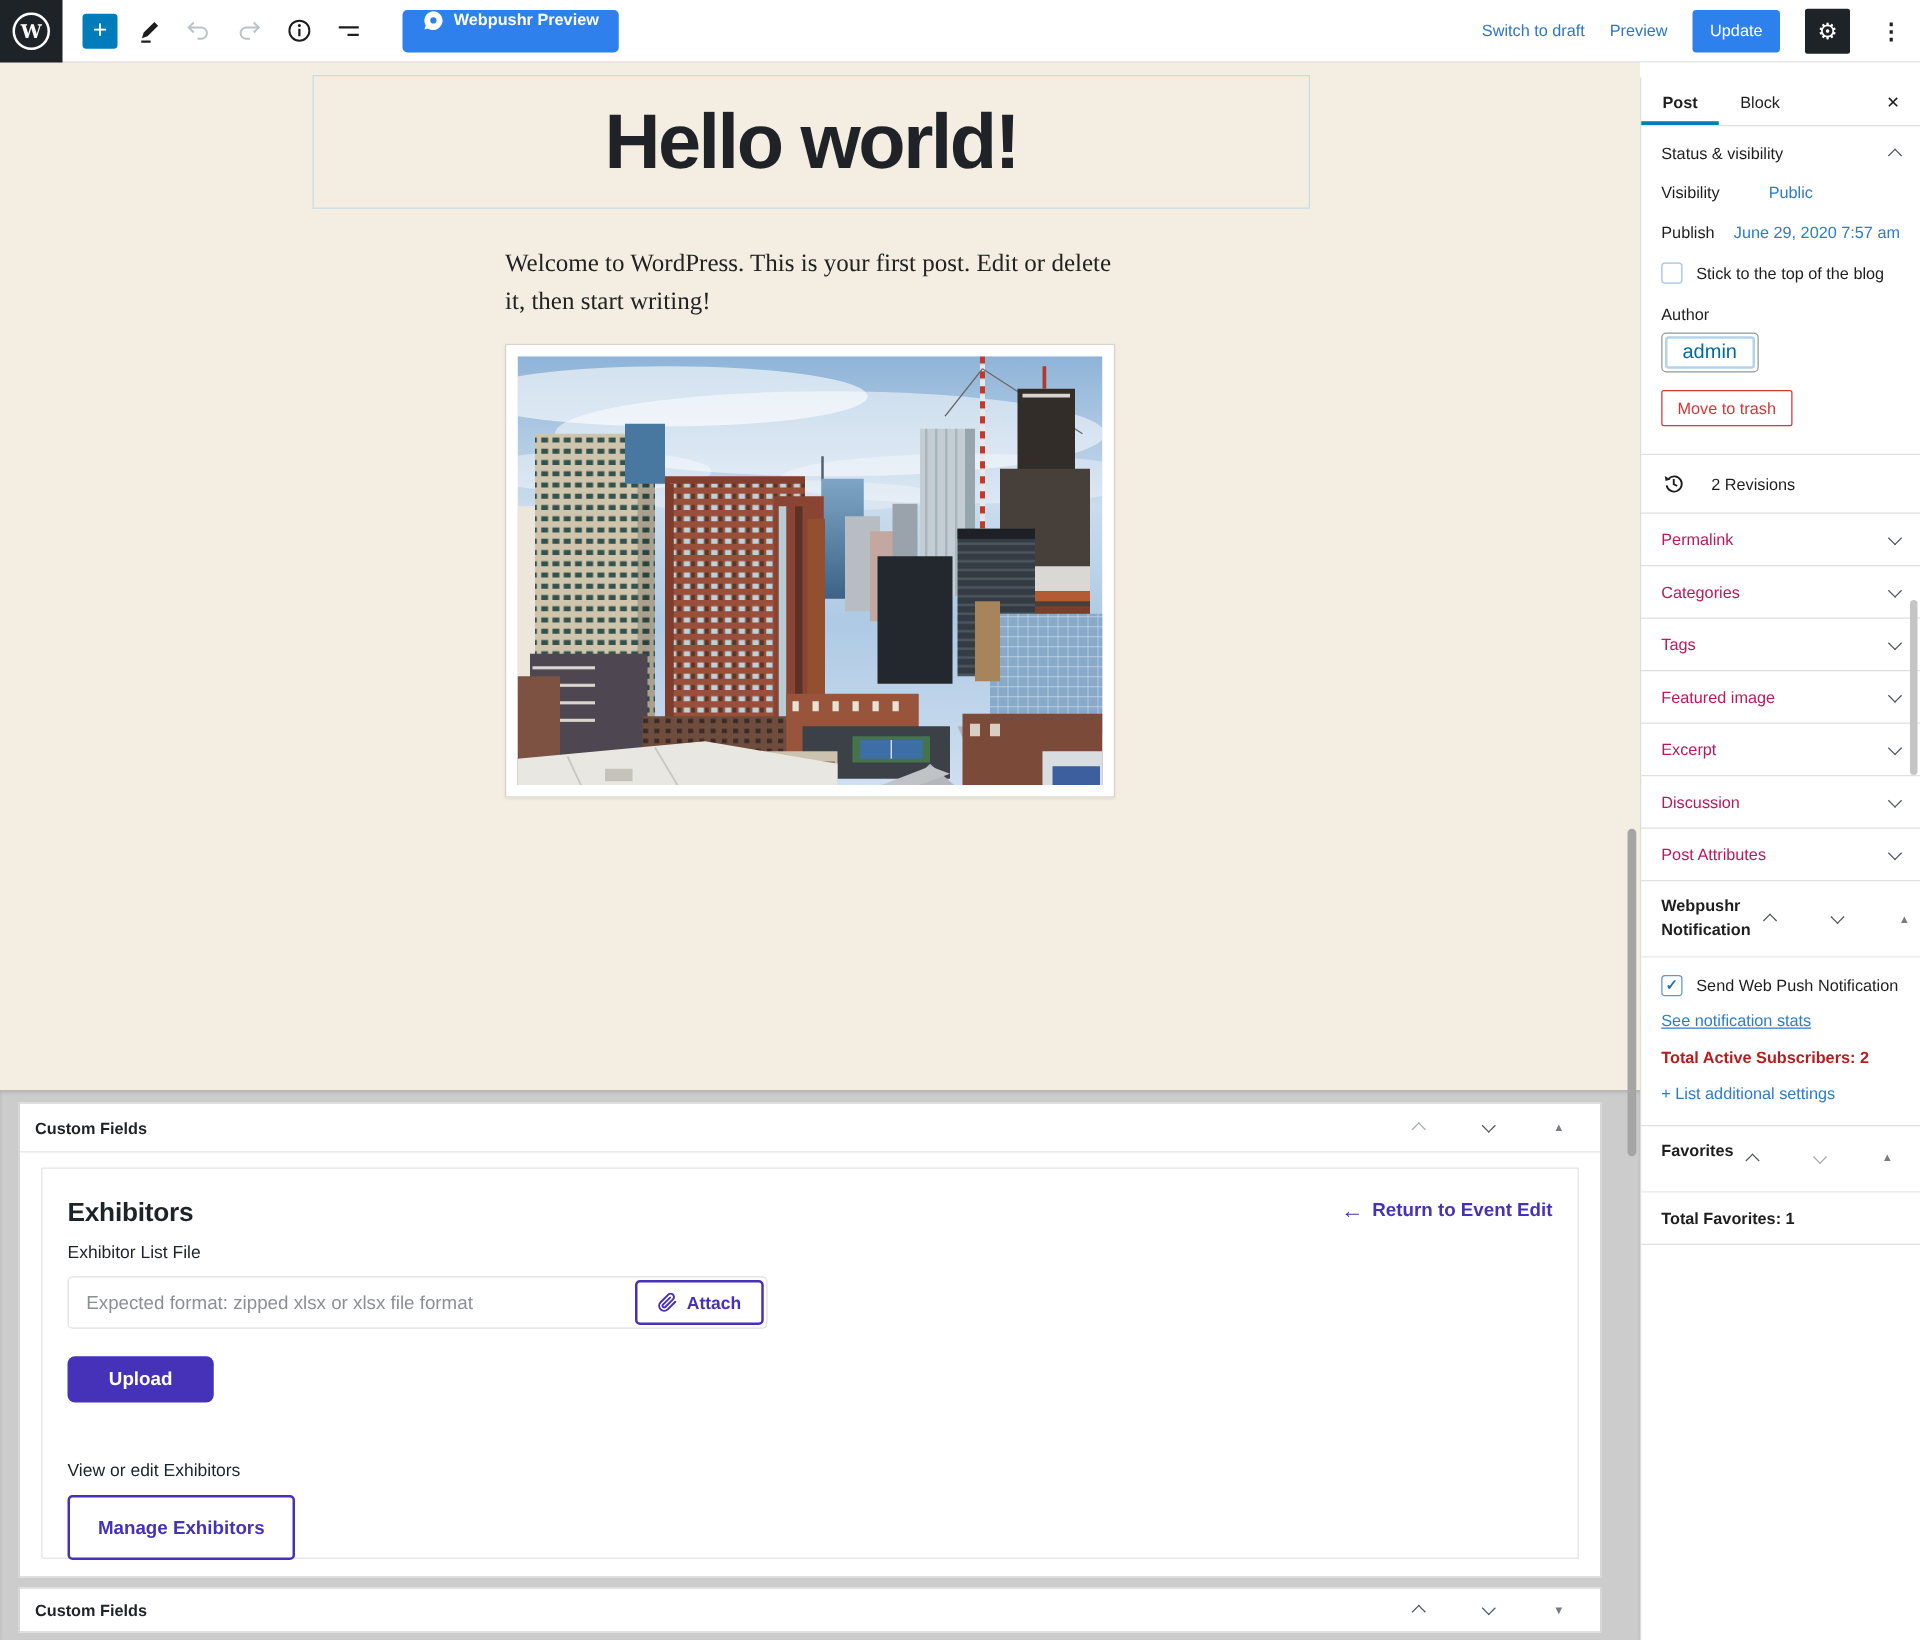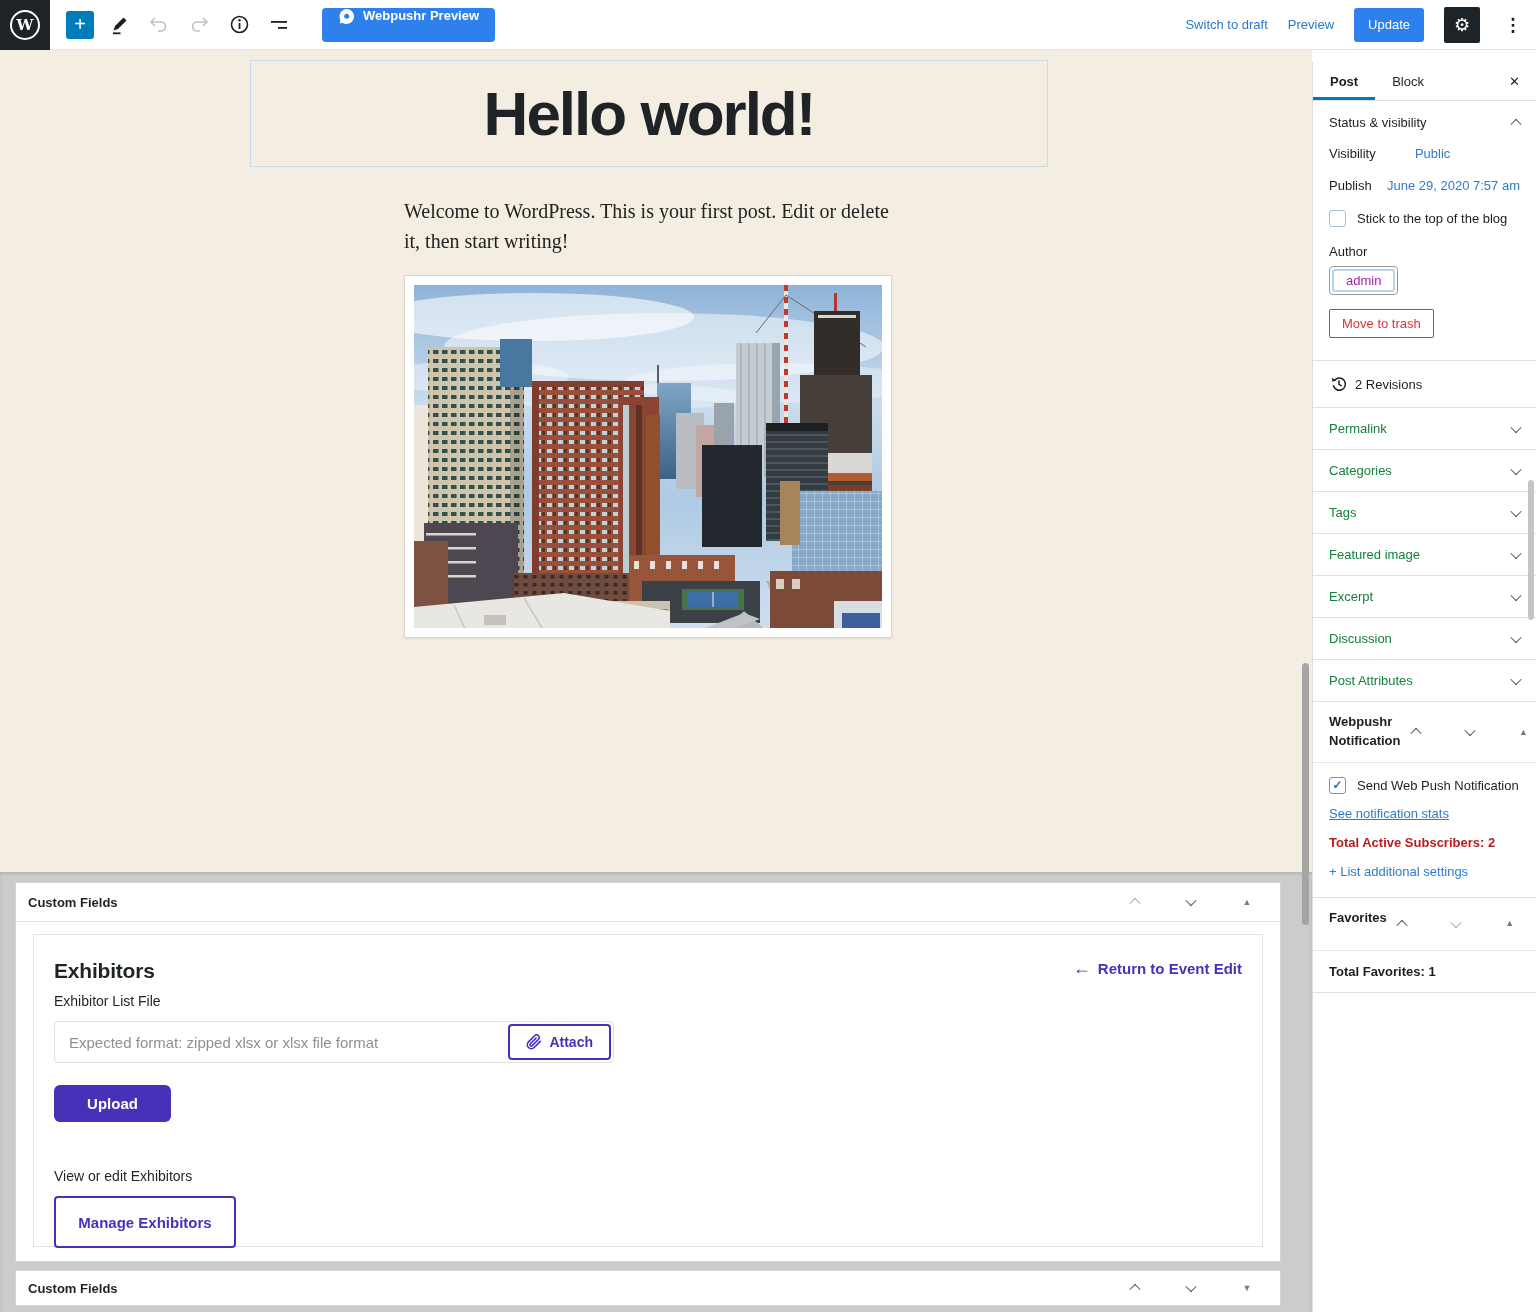--- a/index.html
+++ b/index.html
@@ -91,27 +91,27 @@
   .sb-head { display:flex; align-items:center; justify-content:space-between; padding:14px 16px; cursor:pointer; }
   .sb-head-title { font-weight:500; color:#1e1e1e; }
   .sb-body { padding:2px 16px 6px; }
   .sb-row { display:flex; align-items:center; margin-bottom:17px; }
   .sb-row-label { width:45%; color:#1e1e1e; }
   .sb-link { color:#2e7cc9; text-decoration:none; cursor:pointer; white-space:nowrap; }
   .cb { width:17px; height:17px; border:1px solid #9ec2e2; border-radius:3px; background:#fff; margin-right:11px; flex:0 0 auto; cursor:pointer; }
   .cb.checked { border-color:#5a9bd4; color:#2271b1; font-size:12px; font-weight:bold; display:flex; align-items:center; justify-content:center; }
   .author-label { margin:2px 0 7px; color:#1e1e1e; }
   .author-select { display:inline-block; border:1px solid #94989c; border-radius:4px; padding:2px; cursor:pointer; }
-  .author-select .inner { display:block; border:2px solid #b3d4ee; border-radius:3px; padding:2px 12px; font-size:13px; color:#a21caf; }
+  .author-select .inner { display:block; border:2px solid #b3d4ee; border-radius:3px; padding:2px 12px; font-size:16px; color:#0369a1; }
   .trash-btn { margin:14px 0 16px; background:#fff; border:1px solid #d63638; color:#d63638; border-radius:2px;
                padding:6px 12px; font-size:13px; cursor:pointer; }
-  .revisions-row { display:flex; align-items:center; gap:6px; padding:13px 16px; border-bottom:1px solid #e0e0e0; cursor:pointer; }
+  .revisions-row { display:flex; align-items:center; gap:20px; padding:13px 16px; border-bottom:1px solid #e0e0e0; cursor:pointer; }
   .revisions-label { font-weight:500; }
   .sb-panel { display:flex; align-items:center; justify-content:space-between; padding:13px 16px; border-bottom:1px solid #e0e0e0; cursor:pointer; }
-  .sb-panel-title { font-weight:500; color:#15803d; }
+  .sb-panel-title { font-weight:500; color:#be185d; }
 
   .plugin-head { display:flex; align-items:flex-start; padding:11px 12px 11px 16px; border-bottom:1px solid #e8e8e8; }
   .plugin-title { font-weight:600; width:82px; line-height:1.45; }
   .plugin-ctrls { margin-left:auto; display:flex; align-items:center; gap:24px; padding-top:4px; }
   .plugin-body { padding:14px 16px 6px; border-bottom:1px solid #e0e0e0; }
   .cb-row { display:flex; align-items:center; margin-bottom:12px; }
   .stats-link { display:inline-block; color:#2e7cc9; text-decoration:underline; margin-bottom:14px; cursor:pointer; }
   .bold-line { font-weight:700; color:#b91c1c; margin-bottom:14px; }
   .show-more { color:#2e7cc9; margin-bottom:12px; cursor:pointer; }
   .fav-total { padding:13px 16px; font-weight:700; border-bottom:1px solid #e0e0e0; }

